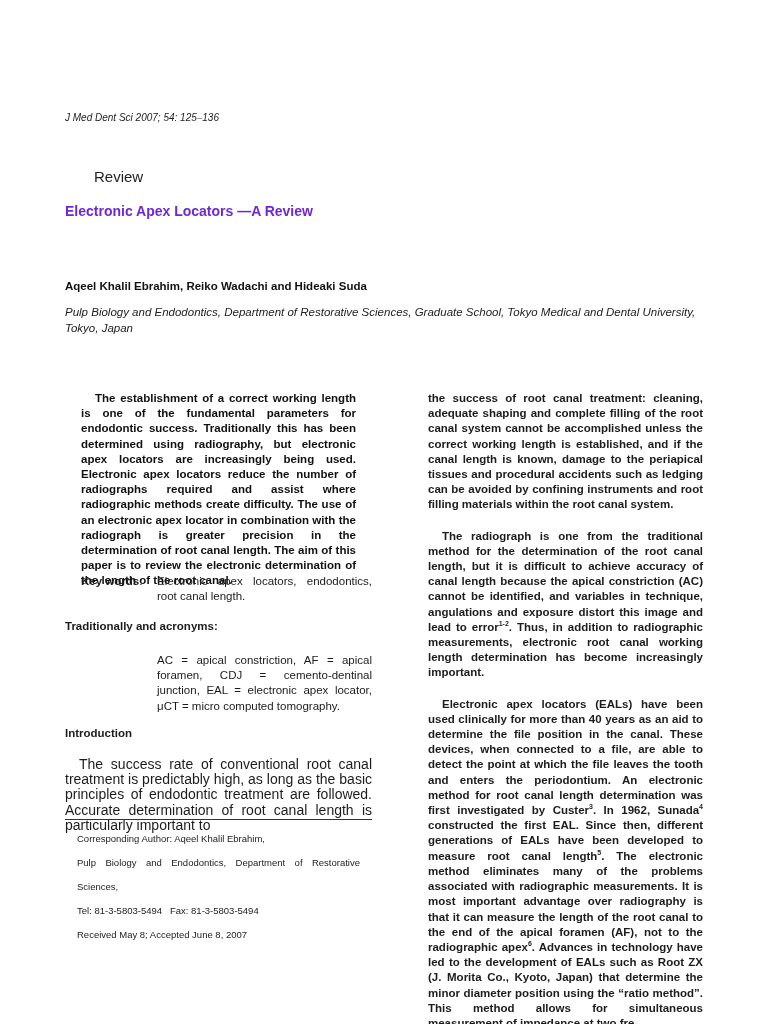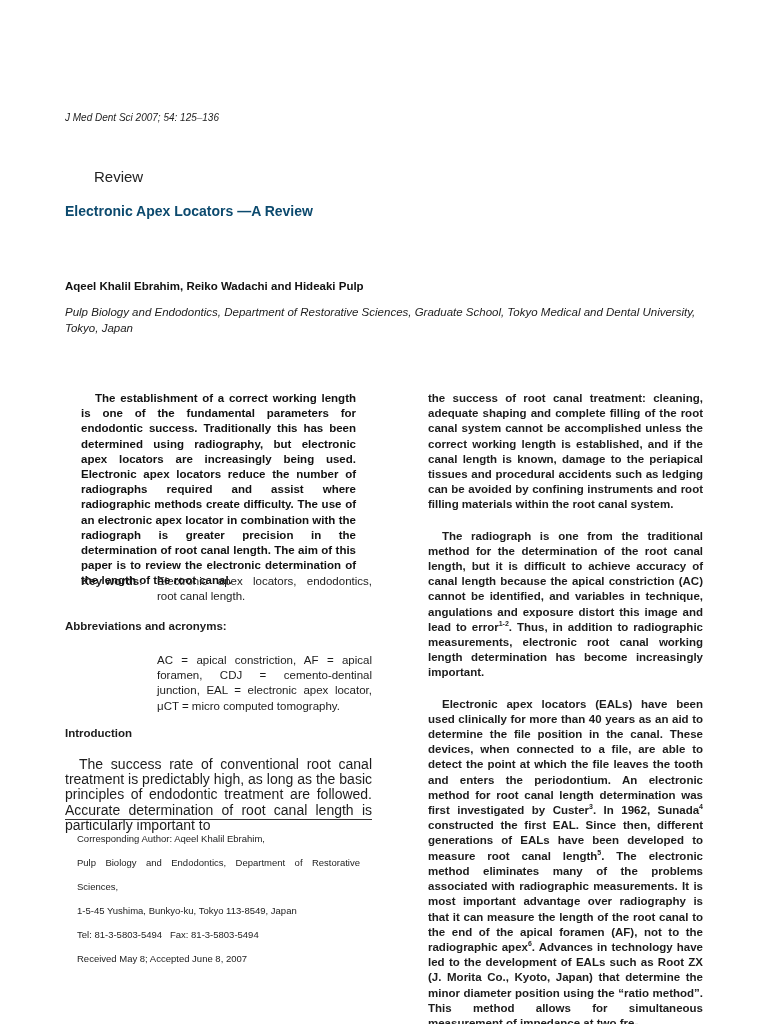--- a/index.html
+++ b/index.html
@@ -5,21 +5,21 @@
   html, body { margin: 0; padding: 0; }
   body {
     width: 768px; height: 1024px; background: #ffffff; position: relative;
     overflow: hidden; color: #1c1c1c;
     font-family: "Liberation Sans", sans-serif;
   }
   .abs { position: absolute; }
   .citation { left: 65px; top: 112px; font-size: 10px; font-style: italic; color: #222; text-align: center; }
   .citation .dash { color: #888; font-style: normal; }
   .section-label { left: 65px; top: 168px; font-size: 15px; color: #222; margin-left: 29px; }
-  .title { left: 65px; top: 203px; font-size: 14px; font-weight: bold; color: #0c4a6e; }
+  .title { left: 65px; top: 203px; font-size: 14px; font-weight: bold; color: #6d28d9; }
   .authors { left: 65px; top: 280px; font-size: 11.5px; font-weight: bold; color: #111; }
   .affil { left: 65px; top: 304px; width: 650px; font-size: 11.5px; font-style: italic; line-height: 16px; color: #222; }
 
   .col { position: absolute; font-size: 11.5px; line-height: 15.2px; text-align: justify; color: #1c1c1c; }
   .col-left { left: 65px; top: 375px; width: 307px; }
   .col-right { left: 412px; top: 375px; width: 307px; font-weight: bold; }
   .col p { margin: 16px; }
   .indent { text-indent: 14px; }
   .abstract { font-weight: bold; color: #111; }
 
@@ -40,46 +40,45 @@
   .footnote .just { text-align: justify; text-align-last: justify; }
   sup { font-size: 7px; line-height: 0; vertical-align: super; }
 </style>
 </head>
 <body>
 
 <div class="abs citation"><span>J Med Dent Sci 2007; 54: 125</span><span class="dash">–</span><span>136</span></div>
 
 <div class="abs section-label">Review</div>
 <div class="abs title">Electronic Apex Locators —A Review</div>
-<div class="abs authors">Aqeel Khalil Ebrahim, Reiko Wadachi and Hideaki Pulp</div>
+<div class="abs authors">Aqeel Khalil Ebrahim, Reiko Wadachi and Hideaki Suda</div>
 <div class="abs affil">Pulp Biology and Endodontics, Department of Restorative Sciences, Graduate School, Tokyo Medical and Dental University, Tokyo, Japan</div>
 
 <div class="col col-left">
   <p class="indent abstract">The establishment of a correct working length is one of the fundamental parameters for endodontic success. Traditionally this has been determined using radiography, but electronic apex locators are increasingly being used. Electronic apex locators reduce the number of radiographs required and assist where radiographic methods create difficulty. The use of an electronic apex locator in combination with the radiograph is greater precision in the determination of root canal length. The aim of this paper is to review the electronic determination of the length of the root canal.</p>
 </div>
 
 <div class="kw">
   <span class="kw-label"><span>Key words</span><span style="font-weight:normal">:</span></span>
   <div class="kw-text">Electronic apex locators, endodontics, root canal length.</div>
 </div>
 
-<div class="abbr-head">Abbreviations and acronyms:</div>
+<div class="abbr-head">Traditionally and acronyms:</div>
 <div class="abbr-body">AC = apical constriction, AF = apical foramen, CDJ = cemento-dentinal junction, EAL = electronic apex locator, μCT = micro computed tomography.</div>
 
 <div class="intro-head">Introduction</div>
 <div class="intro-body">
   <p>The success rate of conventional root canal treatment is predictably high, as long as the basic principles of endodontic treatment are followed. Accurate determination of root canal length is particularly important to</p>
 </div>
 
 <div class="rule"></div>
 <div class="footnote">
   <div>Corresponding Author: Aqeel Khalil Ebrahim,</div>
   <div class="just">Pulp Biology and Endodontics, Department of Restorative</div>
   <div>Sciences,</div>
-  <div>1-5-45 Yushima, Bunkyo-ku, Tokyo 113-8549, Japan</div>
   <div>Tel: 81-3-5803-5494&nbsp;&nbsp;&nbsp;Fax: 81-3-5803-5494</div>
   <div>Received May 8; Accepted June 8, 2007</div>
 </div>
 
 <div class="col col-right">
   <p>the success of root canal treatment: cleaning, adequate shaping and complete filling of the root canal system cannot be accomplished unless the correct working length is established, and if the canal length is known, damage to the periapical tissues and procedural accidents such as ledging can be avoided by confining instruments and root filling materials within the root canal system.</p>
   <p class="indent"><span>The radiograph is one from the traditional method for the determination of the root canal length, but it is difficult to achieve accuracy of canal length because the apical constriction (AC) cannot be identified, and variables in technique, angulations and exposure distort this image and lead to error</span><sup>1-2</sup><span>. Thus, in addition to radiographic measurements, electronic root canal working length determination has become increasingly important.</span></p>
   <p class="indent"><span>Electronic apex locators (EALs) have been used clinically for more than 40 years as an aid to determine the file position in the canal. These devices, when connected to a file, are able to detect the point at which the file leaves the tooth and enters the periodontium. An electronic method for root canal length determination was first investigated by Custer</span><sup>3</sup><span>. In 1962, Sunada</span><sup>4</sup><span> constructed the first EAL. Since then, different generations of EALs have been developed to measure root canal length</span><sup>5</sup><span>. The electronic method eliminates many of the problems associated with radiographic measurements. It is most important advantage over radiography is that it can measure the length of the root canal to the end of the apical foramen (AF), not to the radiographic apex</span><sup>6</sup><span>. Advances in technology have led to the development of EALs such as Root ZX (J. Morita Co., Kyoto, Japan) that determine the minor diameter position using the “ratio method”. This method allows for simultaneous measurement of impedance at two fre-</span></p>
 </div>
 

